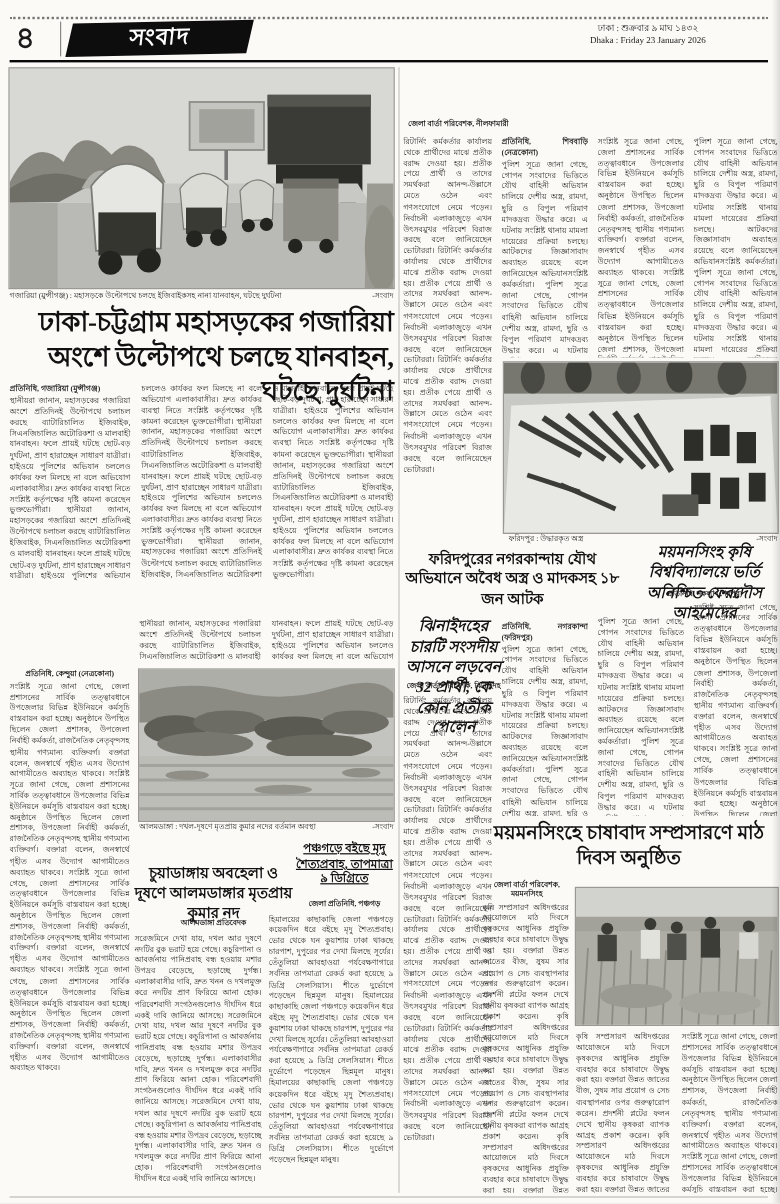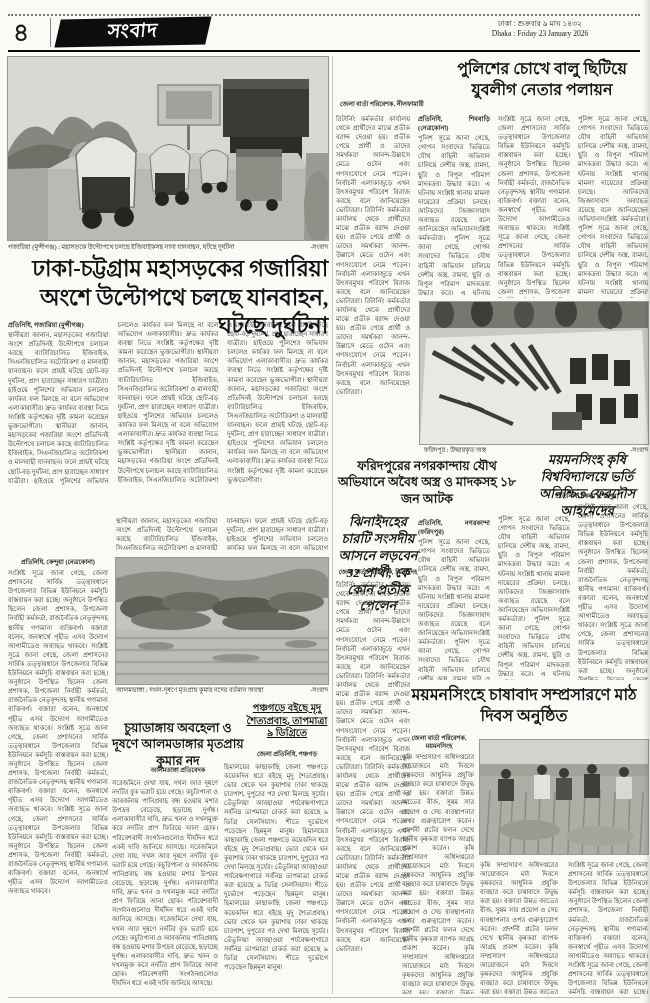--- a/index.html
+++ b/index.html
@@ -128,21 +128,20 @@
 
   <div class="abs hl hl3" style="left:112px;top:720px;width:132px;">চুয়াডাঙ্গায় অবহেলা ও দূষণে আলমডাঙ্গার মৃতপ্রায় কুমার নদ</div>
   <div class="abs byline" style="left:112px;top:766px;width:132px;">আলমডাঙ্গা প্রতিবেদক</div>
   <div class="abs col" style="left:112px;top:778px;width:106px;height:216px;">সরেজমিনে দেখা যায়, দখল আর দূষণে নদটির বুক ভরাট হয়ে গেছে। কচুরিপানা ও আবর্জনায় পানিপ্রবাহ বন্ধ হওয়ায় মশার উপদ্রব বেড়েছে, ছড়াচ্ছে দুর্গন্ধ। এলাকাবাসীর দাবি, দ্রুত খনন ও দখলমুক্ত করে নদটির প্রাণ ফিরিয়ে আনা হোক। পরিবেশবাদী সংগঠনগুলোও দীর্ঘদিন ধরে একই দাবি জানিয়ে আসছে। সরেজমিনে দেখা যায়, দখল আর দূষণে নদটির বুক ভরাট হয়ে গেছে। কচুরিপানা ও আবর্জনায় পানিপ্রবাহ বন্ধ হওয়ায় মশার উপদ্রব বেড়েছে, ছড়াচ্ছে দুর্গন্ধ। এলাকাবাসীর দাবি, দ্রুত খনন ও দখলমুক্ত করে নদটির প্রাণ ফিরিয়ে আনা হোক। পরিবেশবাদী সংগঠনগুলোও দীর্ঘদিন ধরে একই দাবি জানিয়ে আসছে। সরেজমিনে দেখা যায়, দখল আর দূষণে নদটির বুক ভরাট হয়ে গেছে। কচুরিপানা ও আবর্জনায় পানিপ্রবাহ বন্ধ হওয়ায় মশার উপদ্রব বেড়েছে, ছড়াচ্ছে দুর্গন্ধ। এলাকাবাসীর দাবি, দ্রুত খনন ও দখলমুক্ত করে নদটির প্রাণ ফিরিয়ে আনা হোক। পরিবেশবাদী সংগঠনগুলোও দীর্ঘদিন ধরে একই দাবি জানিয়ে আসছে।</div>
 
   <div class="abs hl hl4" style="left:246px;top:702px;width:82px;text-decoration:underline;">পঞ্চগড়ে বইছে মৃদু শৈত্যপ্রবাহ, তাপমাত্রা ৯ ডিগ্রিতে</div>
   <div class="abs byline" style="left:246px;top:750px;width:82px;">জেলা প্রতিনিধি, পঞ্চগড়</div>
   <div class="abs col" style="left:224px;top:762px;width:104px;height:232px;">হিমালয়ের কাছাকাছি জেলা পঞ্চগড়ে কয়েকদিন ধরে বইছে মৃদু শৈত্যপ্রবাহ। ভোর থেকে ঘন কুয়াশায় ঢাকা থাকছে চারপাশ, দুপুরের পর দেখা মিলছে সূর্যের। তেঁতুলিয়া আবহাওয়া পর্যবেক্ষণাগারে সর্বনিম্ন তাপমাত্রা রেকর্ড করা হয়েছে ৯ ডিগ্রি সেলসিয়াস। শীতে দুর্ভোগে পড়েছেন ছিন্নমূল মানুষ। হিমালয়ের কাছাকাছি জেলা পঞ্চগড়ে কয়েকদিন ধরে বইছে মৃদু শৈত্যপ্রবাহ। ভোর থেকে ঘন কুয়াশায় ঢাকা থাকছে চারপাশ, দুপুরের পর দেখা মিলছে সূর্যের। তেঁতুলিয়া আবহাওয়া পর্যবেক্ষণাগারে সর্বনিম্ন তাপমাত্রা রেকর্ড করা হয়েছে ৯ ডিগ্রি সেলসিয়াস। শীতে দুর্ভোগে পড়েছেন ছিন্নমূল মানুষ। হিমালয়ের কাছাকাছি জেলা পঞ্চগড়ে কয়েকদিন ধরে বইছে মৃদু শৈত্যপ্রবাহ। ভোর থেকে ঘন কুয়াশায় ঢাকা থাকছে চারপাশ, দুপুরের পর দেখা মিলছে সূর্যের। তেঁতুলিয়া আবহাওয়া পর্যবেক্ষণাগারে সর্বনিম্ন তাপমাত্রা রেকর্ড করা হয়েছে ৯ ডিগ্রি সেলসিয়াস। শীতে দুর্ভোগে পড়েছেন ছিন্নমূল মানুষ।</div>
 
   <div class="abs byline" style="left:336px;top:100px;width:92px;">জেলা বার্তা পরিবেশক, নীলফামারী</div>
-  <div class="abs hl hl2" style="left:436px;top:58px;width:212px;">পুলিশের চোখে বালু ছিটিয়ে যুবলীগ নেতার পলায়ন</div>
 
   <div class="abs col" style="left:336px;top:114px;width:74px;height:332px;">রিটার্নিং কর্মকর্তার কার্যালয় থেকে প্রার্থীদের মাঝে প্রতীক বরাদ্দ দেওয়া হয়। প্রতীক পেয়ে প্রার্থী ও তাদের সমর্থকরা আনন্দ-উল্লাসে মেতে ওঠেন এবং গণসংযোগে নেমে পড়েন। নির্বাচনী এলাকাজুড়ে এখন উৎসবমুখর পরিবেশ বিরাজ করছে বলে জানিয়েছেন ভোটাররা। রিটার্নিং কর্মকর্তার কার্যালয় থেকে প্রার্থীদের মাঝে প্রতীক বরাদ্দ দেওয়া হয়। প্রতীক পেয়ে প্রার্থী ও তাদের সমর্থকরা আনন্দ-উল্লাসে মেতে ওঠেন এবং গণসংযোগে নেমে পড়েন। নির্বাচনী এলাকাজুড়ে এখন উৎসবমুখর পরিবেশ বিরাজ করছে বলে জানিয়েছেন ভোটাররা। রিটার্নিং কর্মকর্তার কার্যালয় থেকে প্রার্থীদের মাঝে প্রতীক বরাদ্দ দেওয়া হয়। প্রতীক পেয়ে প্রার্থী ও তাদের সমর্থকরা আনন্দ-উল্লাসে মেতে ওঠেন এবং গণসংযোগে নেমে পড়েন। নির্বাচনী এলাকাজুড়ে এখন উৎসবমুখর পরিবেশ বিরাজ করছে বলে জানিয়েছেন ভোটাররা।</div>
   <div class="abs col" style="left:418px;top:114px;width:72px;height:184px;">
     <b class="dl">প্রতিনিধি, শিববাড়ি (নেত্রকোনা)</b>
     <span>পুলিশ সূত্রে জানা গেছে, গোপন সংবাদের ভিত্তিতে যৌথ বাহিনী অভিযান চালিয়ে দেশীয় অস্ত্র, রামদা, ছুরি ও বিপুল পরিমাণ মাদকদ্রব্য উদ্ধার করে। এ ঘটনায় সংশ্লিষ্ট থানায় মামলা দায়েরের প্রক্রিয়া চলছে। আটকদের জিজ্ঞাসাবাদ অব্যাহত রয়েছে বলে জানিয়েছেন অভিযানসংশ্লিষ্ট কর্মকর্তারা। পুলিশ সূত্রে জানা গেছে, গোপন সংবাদের ভিত্তিতে যৌথ বাহিনী অভিযান চালিয়ে দেশীয় অস্ত্র, রামদা, ছুরি ও বিপুল পরিমাণ মাদকদ্রব্য উদ্ধার করে। এ ঘটনায় সংশ্লিষ্ট থানায় মামলা দায়েরের প্রক্রিয়া চলছে। আটকদের জিজ্ঞাসাবাদ অব্যাহত রয়েছে বলে জানিয়েছেন অভিযানসংশ্লিষ্ট কর্মকর্তারা।</span>
   </div>
   <div class="abs col" style="left:498px;top:114px;width:72px;height:184px;">সংশ্লিষ্ট সূত্রে জানা গেছে, জেলা প্রশাসনের সার্বিক তত্ত্বাবধানে উপজেলার বিভিন্ন ইউনিয়নে কর্মসূচি বাস্তবায়ন করা হচ্ছে। অনুষ্ঠানে উপস্থিত ছিলেন জেলা প্রশাসক, উপজেলা নির্বাহী কর্মকর্তা, রাজনৈতিক নেতৃবৃন্দসহ স্থানীয় গণ্যমান্য ব্যক্তিবর্গ। বক্তারা বলেন, জনস্বার্থে গৃহীত এসব উদ্যোগ আগামীতেও অব্যাহত থাকবে। সংশ্লিষ্ট সূত্রে জানা গেছে, জেলা প্রশাসনের সার্বিক তত্ত্বাবধানে উপজেলার বিভিন্ন ইউনিয়নে কর্মসূচি বাস্তবায়ন করা হচ্ছে। অনুষ্ঠানে উপস্থিত ছিলেন জেলা প্রশাসক, উপজেলা নির্বাহী কর্মকর্তা, রাজনৈতিক নেতৃবৃন্দসহ স্থানীয় গণ্যমান্য ব্যক্তিবর্গ। বক্তারা বলেন, জনস্বার্থে গৃহীত এসব উদ্যোগ আগামীতেও অব্যাহত থাকবে।</div>
   <div class="abs col" style="left:578px;top:114px;width:70px;height:184px;">পুলিশ সূত্রে জানা গেছে, গোপন সংবাদের ভিত্তিতে যৌথ বাহিনী অভিযান চালিয়ে দেশীয় অস্ত্র, রামদা, ছুরি ও বিপুল পরিমাণ মাদকদ্রব্য উদ্ধার করে। এ ঘটনায় সংশ্লিষ্ট থানায় মামলা দায়েরের প্রক্রিয়া চলছে। আটকদের জিজ্ঞাসাবাদ অব্যাহত রয়েছে বলে জানিয়েছেন অভিযানসংশ্লিষ্ট কর্মকর্তারা। পুলিশ সূত্রে জানা গেছে, গোপন সংবাদের ভিত্তিতে যৌথ বাহিনী অভিযান চালিয়ে দেশীয় অস্ত্র, রামদা, ছুরি ও বিপুল পরিমাণ মাদকদ্রব্য উদ্ধার করে। এ ঘটনায় সংশ্লিষ্ট থানায় মামলা দায়েরের প্রক্রিয়া চলছে। আটকদের জিজ্ঞাসাবাদ অব্যাহত রয়েছে বলে জানিয়েছেন অভিযানসংশ্লিষ্ট কর্মকর্তারা।</div>
 
   <svg class="abs photo" style="left:420px;top:302px;" width="228" height="142" viewBox="0 0 228 142">

